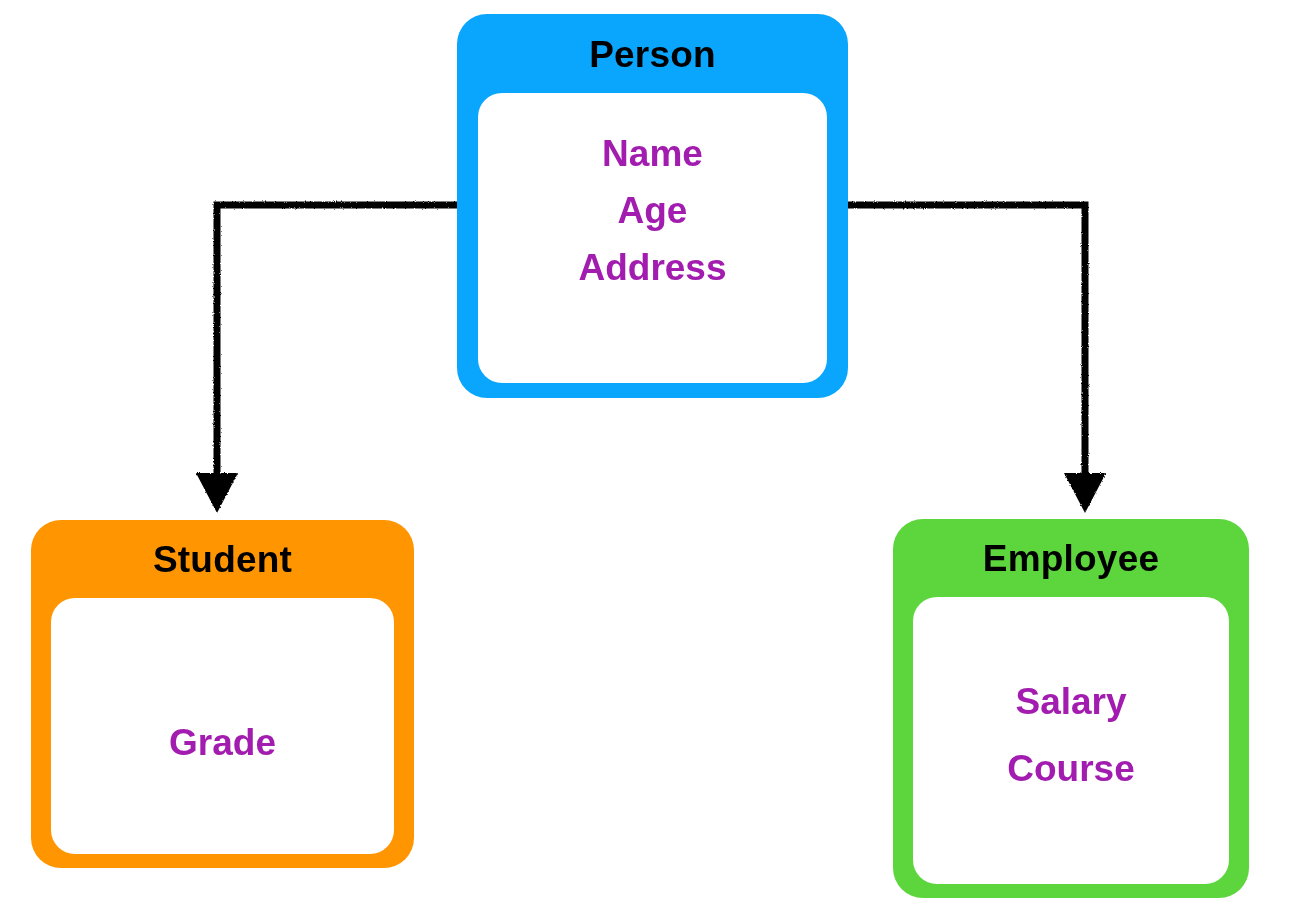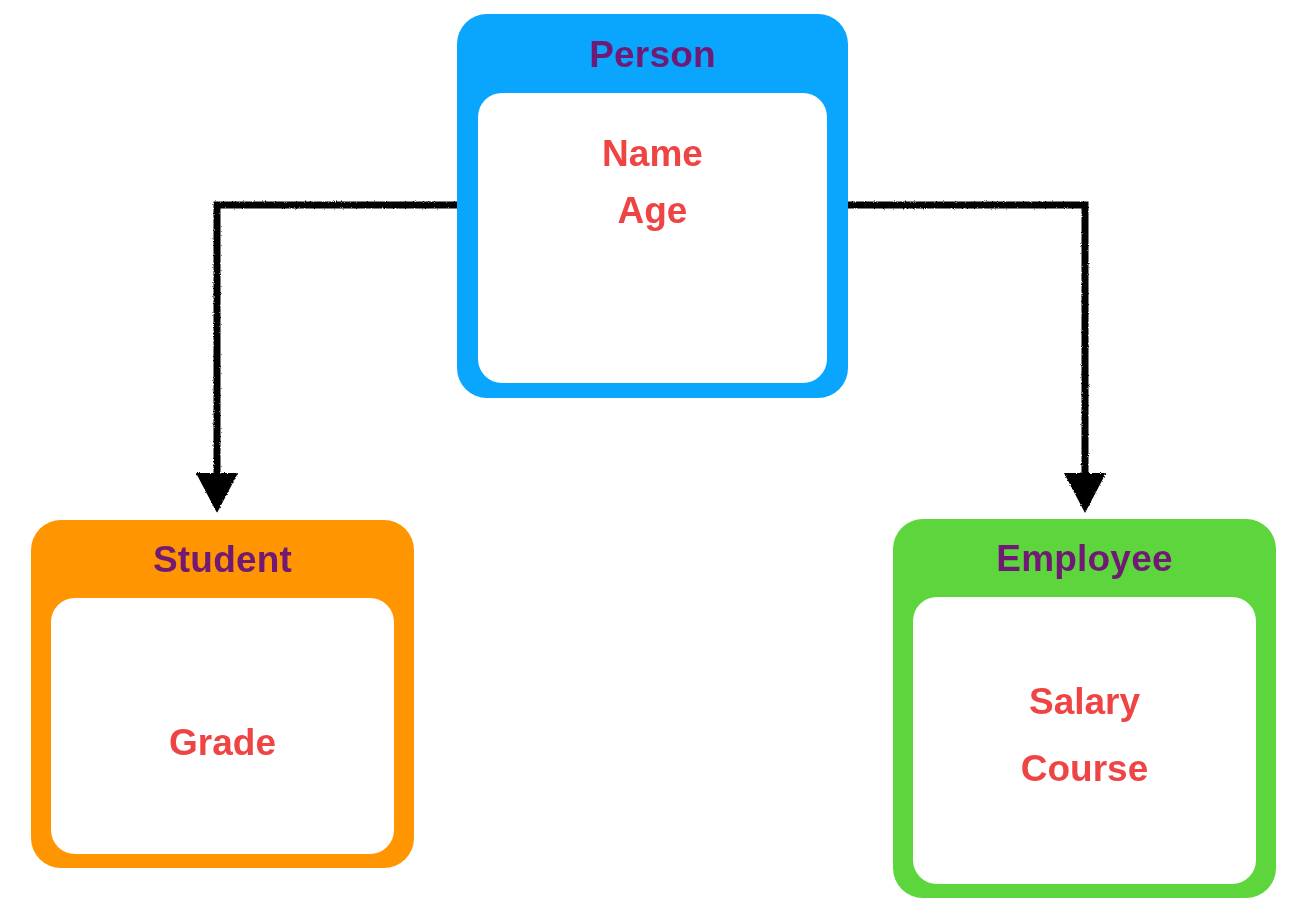--- a/index.html
+++ b/index.html
@@ -26,39 +26,39 @@
     box-sizing: border-box;
     border-radius: 30px;
     display: flex;
     flex-direction: column;
     align-items: stretch;
     z-index: 3;
   }
 
   .class-title {
     text-align: center;
-    color: #701a75;
+    color: #000000;
     font-weight: bold;
     letter-spacing: 0.2px;
     line-height: 1;
     user-select: none;
   }
 
   .class-body {
     background: #ffffff;
     border-radius: 24px;
     flex: 1 1 auto;
     display: flex;
     flex-direction: column;
     align-items: center;
     justify-content: center;
   }
 
   .attr {
-    color: #ef4444;
+    color: #a21caf;
     font-weight: bold;
     text-align: center;
     line-height: 1.16;
     white-space: nowrap;
     user-select: none;
   }
 
   
   #box-person {
     left: 457px;
@@ -92,21 +92,21 @@
     font-size: 37px;
     padding-top: 21px;
     padding-bottom: 20px;
   }
   #box-student .attr { font-size: 37px; margin-top: 35px; }
 
   
   #box-employee {
     left: 893px;
     top: 519px;
-    width: 383px;
+    width: 356px;
     height: 379px;
     background: #5cd63c;
     padding: 0 20px 14px 20px;
   }
   #box-employee .class-title {
     font-size: 37px;
     padding-top: 21px;
     padding-bottom: 20px;
   }
   #box-employee .attr { font-size: 37px; margin-bottom: 24px; }
@@ -145,20 +145,21 @@
       <path d="M 848 205 L 1085 205 L 1085 479" fill="none" stroke="#000000" stroke-width="7" stroke-linecap="square" stroke-linejoin="miter"></path>
       <path d="M 1064 473 L 1106 473 L 1085 513 Z" fill="#000000"></path>
     </g>
   </svg>
 
   <div class="class-box" id="box-person">
     <div class="class-title">Person</div>
     <div class="class-body">
       <div class="attr">Name</div>
       <div class="attr">Age</div>
+      <div class="attr">Address</div>
     </div>
   </div>
 
   <div class="class-box" id="box-student">
     <div class="class-title">Student</div>
     <div class="class-body">
       <div class="attr">Grade</div>
     </div>
   </div>
 

